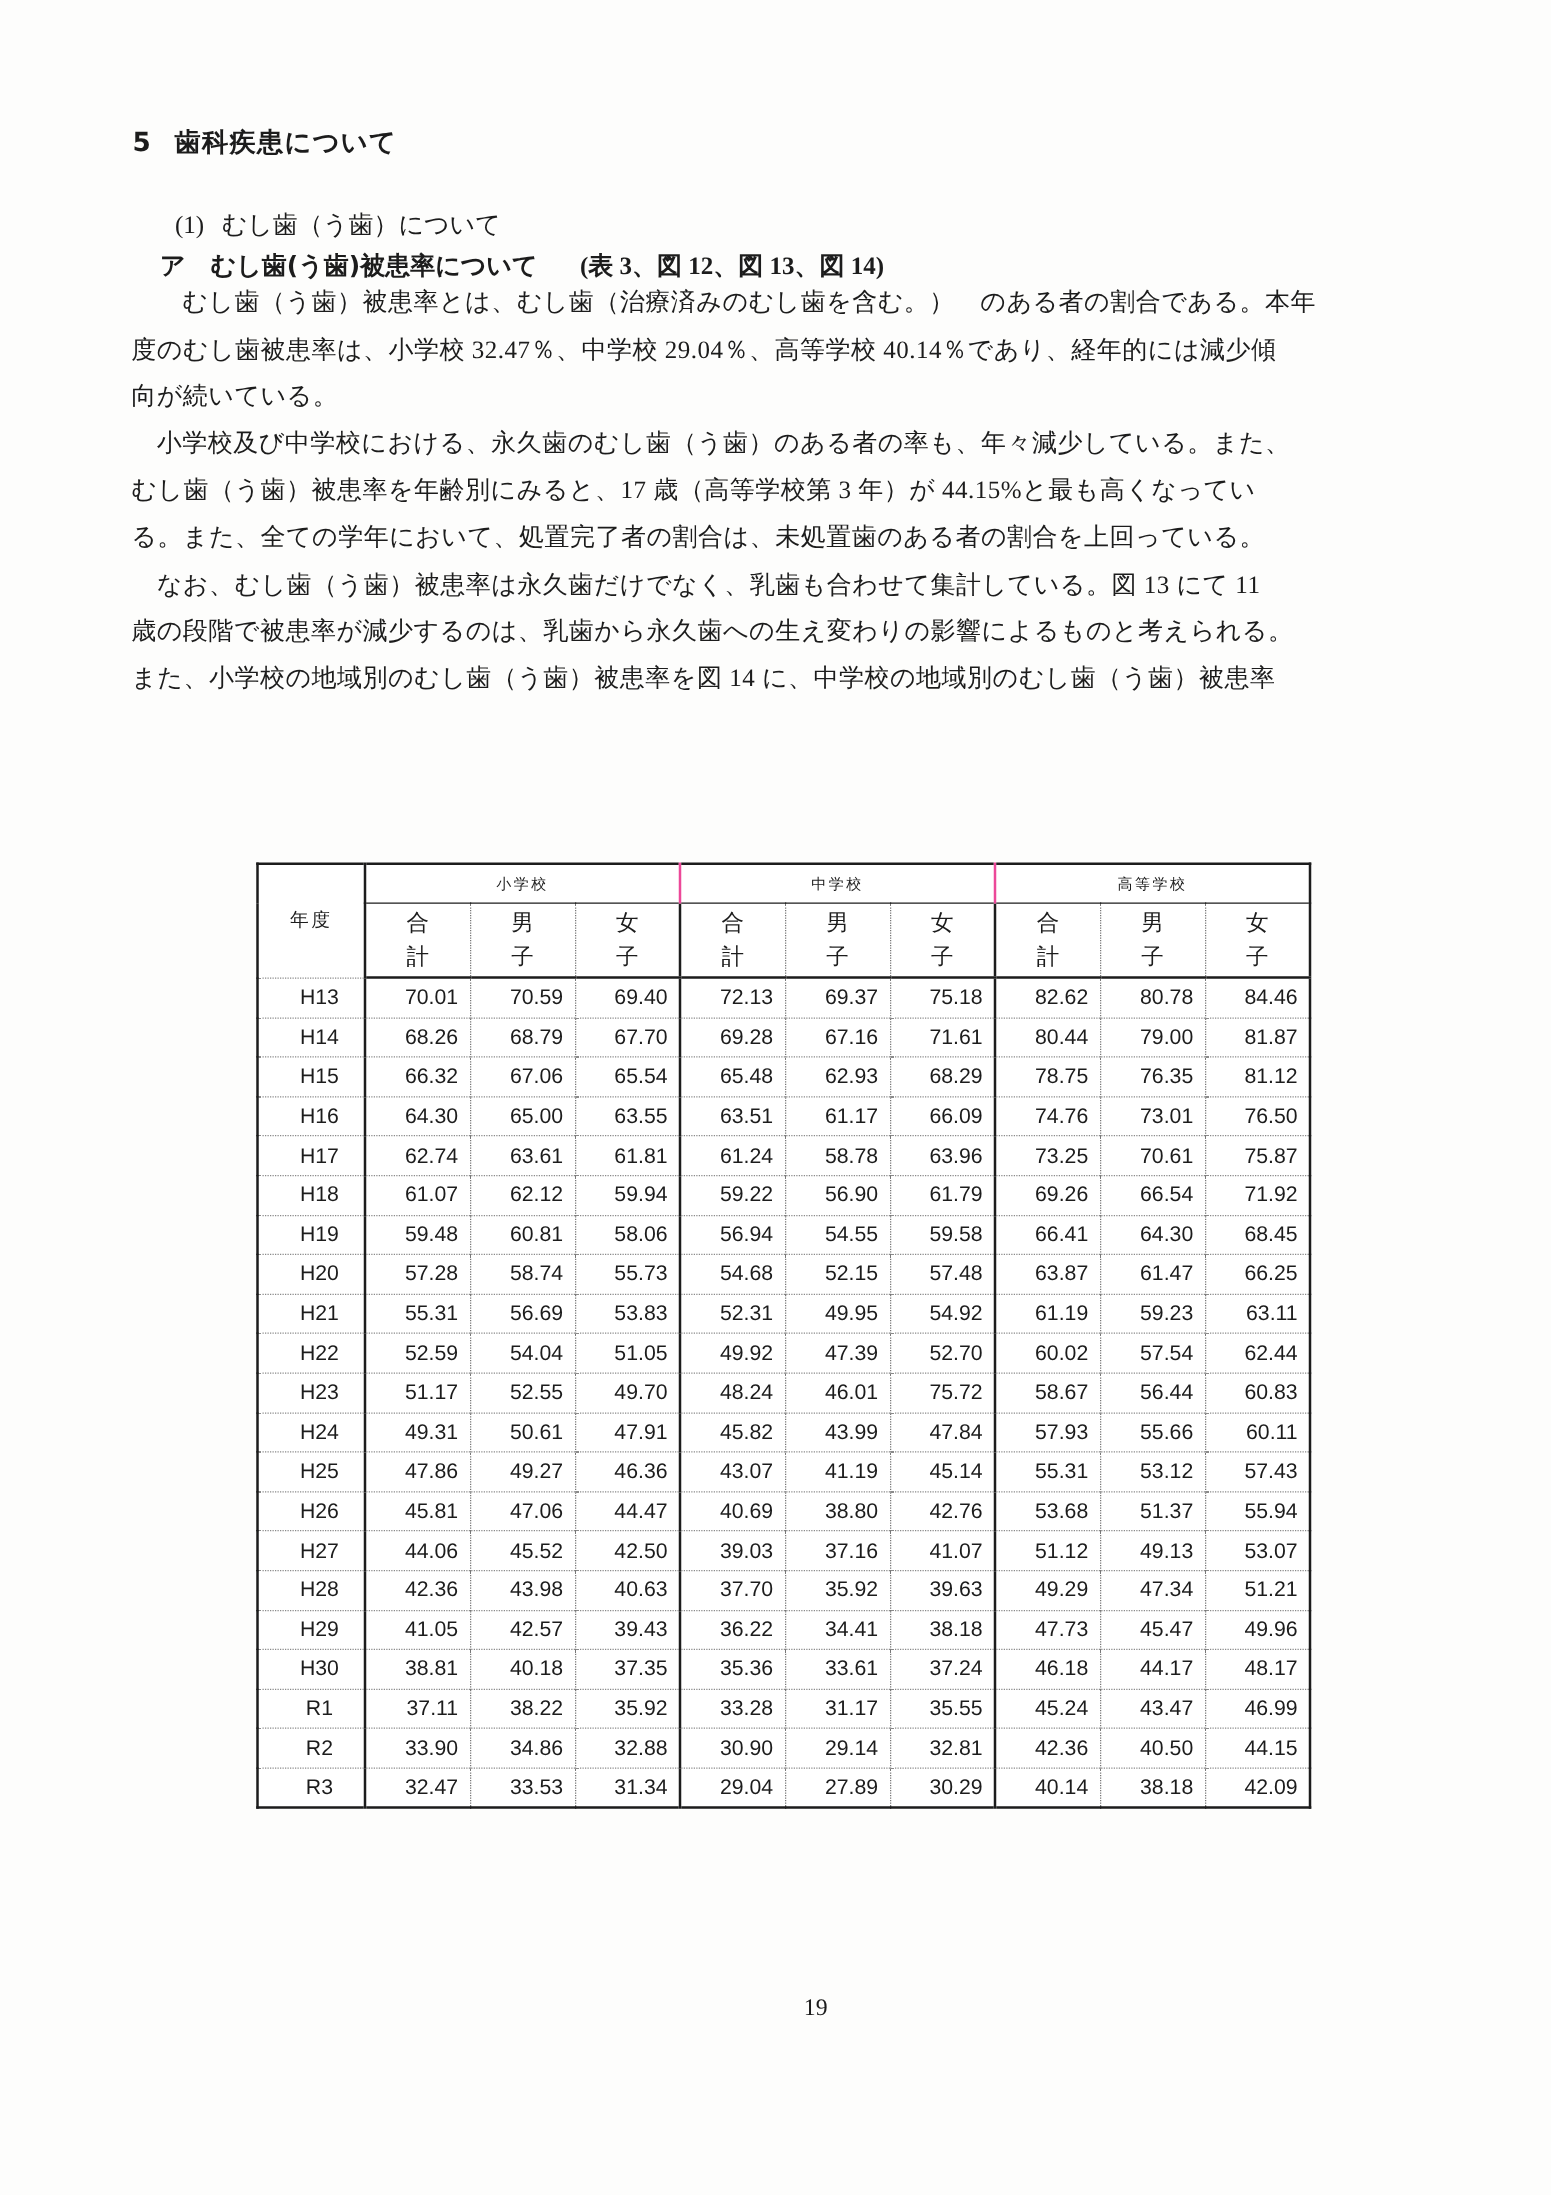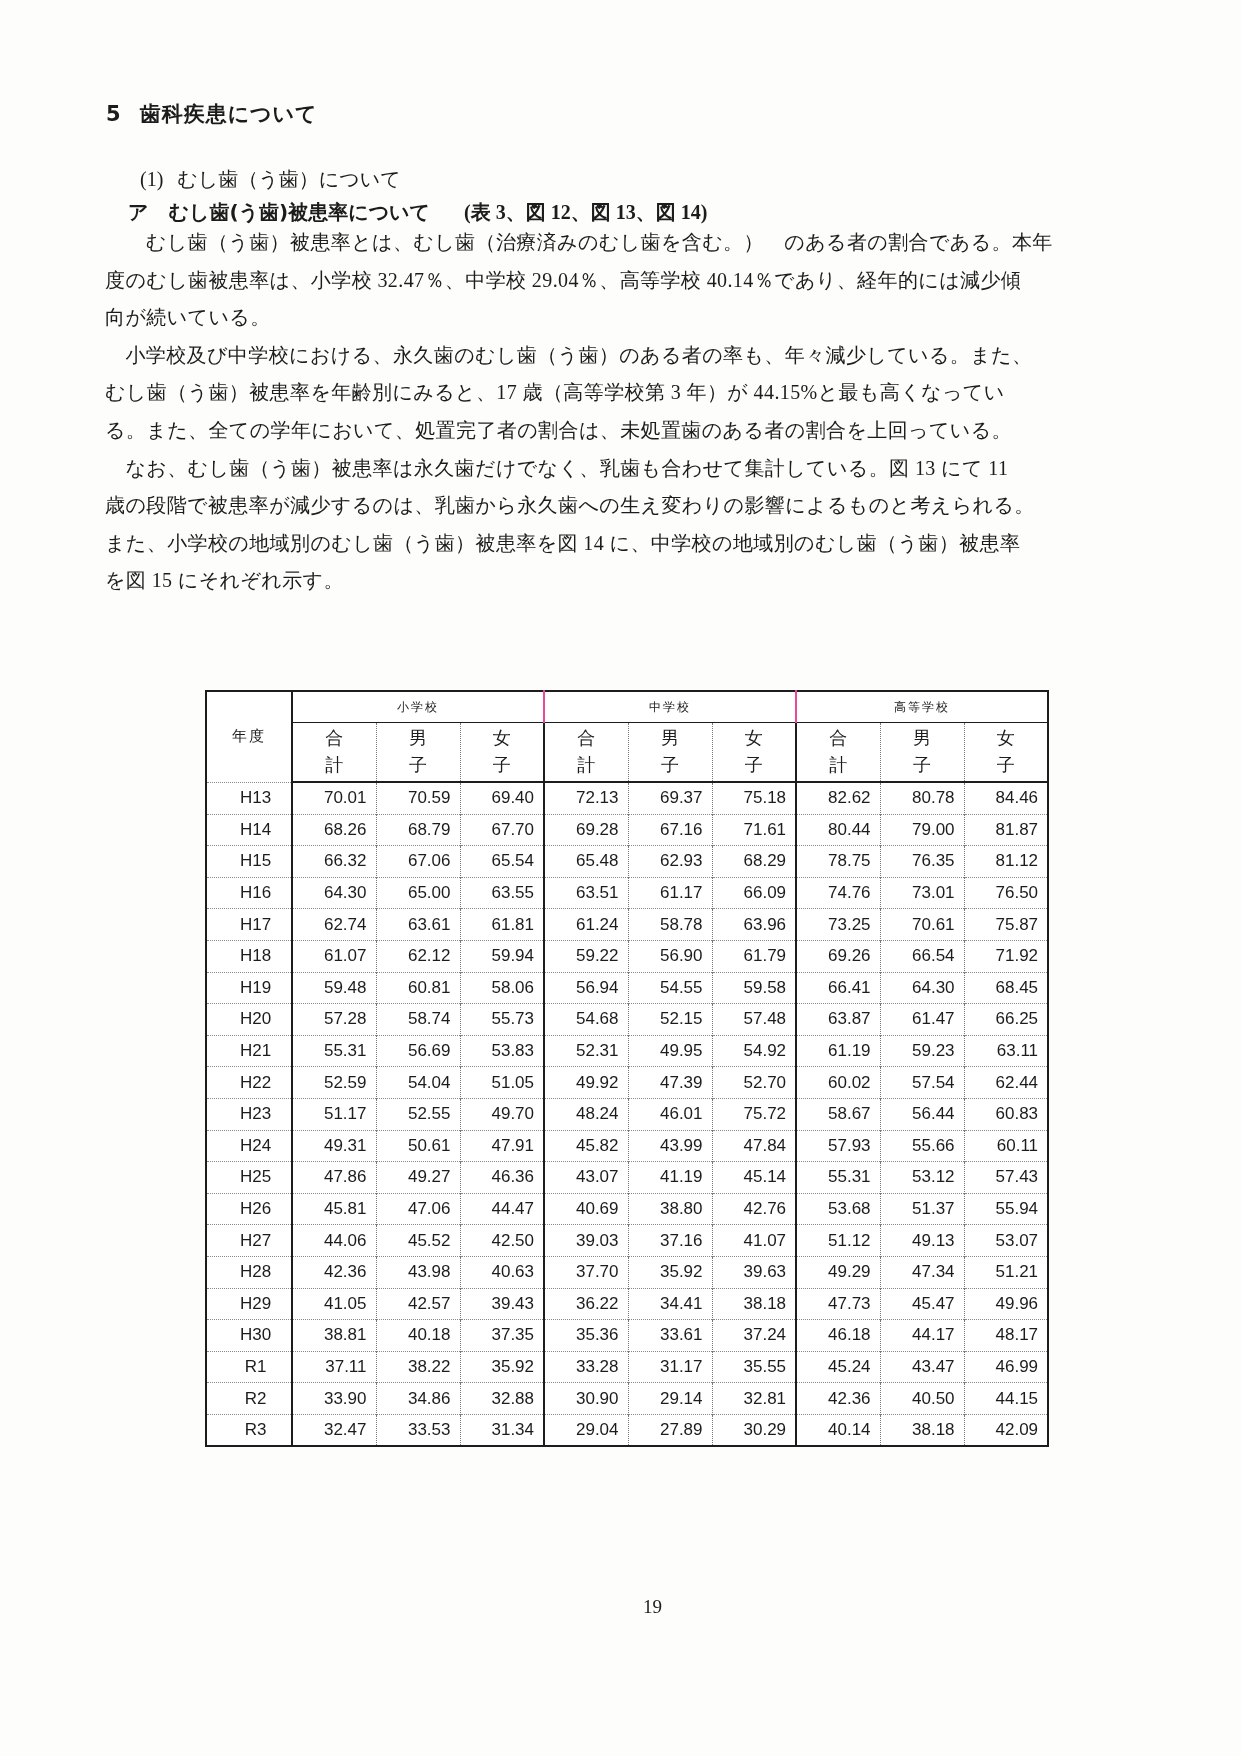--- a/index.html
+++ b/index.html
@@ -128,21 +128,20 @@
   <div class="bodytext">
     <div class="line">　　むし歯（う歯）被患率とは、むし歯（治療済みのむし歯を含む。）　のある者の割合である。本年</div>
     <div class="line">度のむし歯被患率は、小学校 32.47％、中学校 29.04％、高等学校 40.14％であり、経年的には減少傾</div>
     <div class="line">向が続いている。</div>
     <div class="line">　小学校及び中学校における、永久歯のむし歯（う歯）のある者の率も、年々減少している。また、</div>
     <div class="line">むし歯（う歯）被患率を年齢別にみると、17 歳（高等学校第 3 年）が 44.15%と最も高くなってい</div>
     <div class="line">る。また、全ての学年において、処置完了者の割合は、未処置歯のある者の割合を上回っている。</div>
     <div class="line">　なお、むし歯（う歯）被患率は永久歯だけでなく、乳歯も合わせて集計している。図 13 にて 11</div>
     <div class="line">歳の段階で被患率が減少するのは、乳歯から永久歯への生え変わりの影響によるものと考えられる。</div>
     <div class="line">また、小学校の地域別のむし歯（う歯）被患率を図 14 に、中学校の地域別のむし歯（う歯）被患率</div>
-    <div class="line">を図 15 にそれぞれ示す。</div>
   </div>
 
 
   <table class="prev">
     <colgroup>
       <col class="c-year">
       <col class="c-val">
         <col class="c-val">
         <col class="c-val">
       <col class="c-val">

